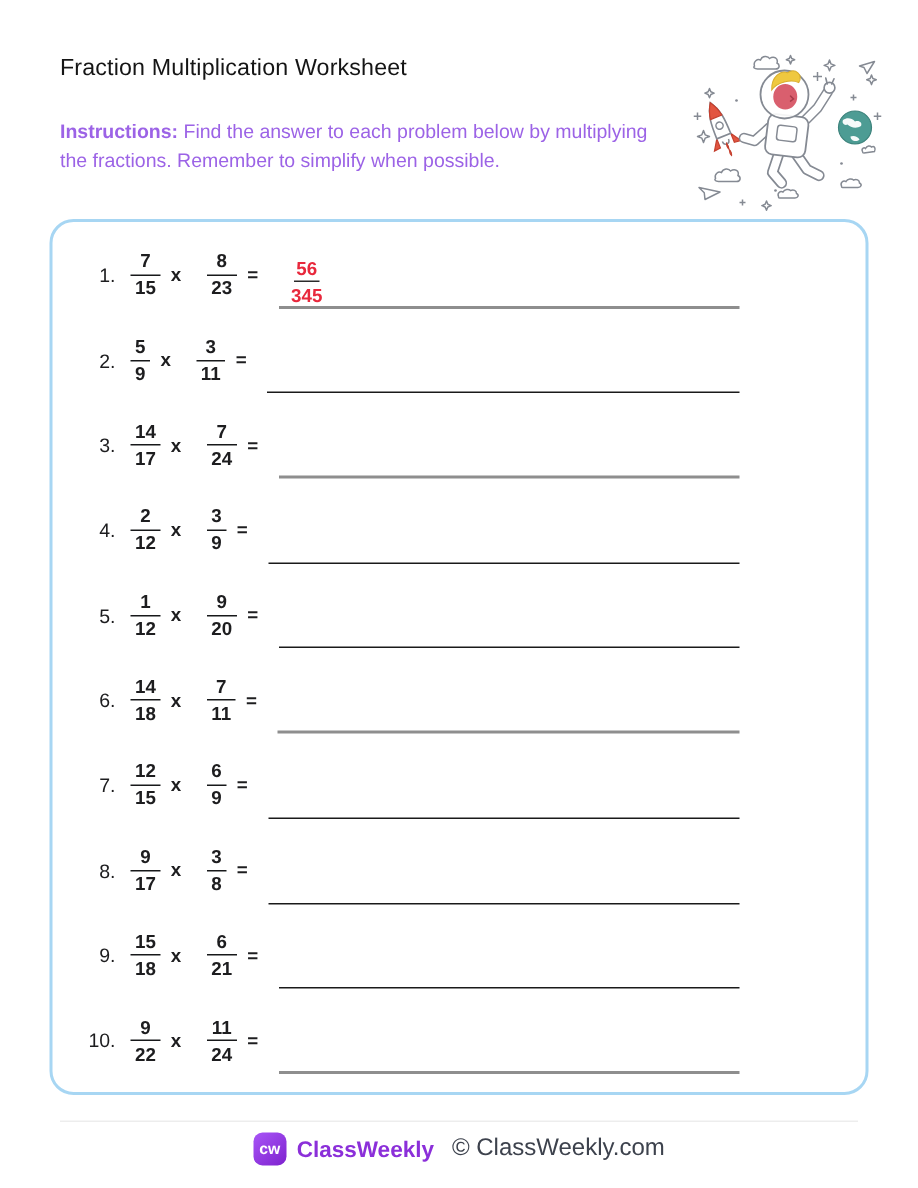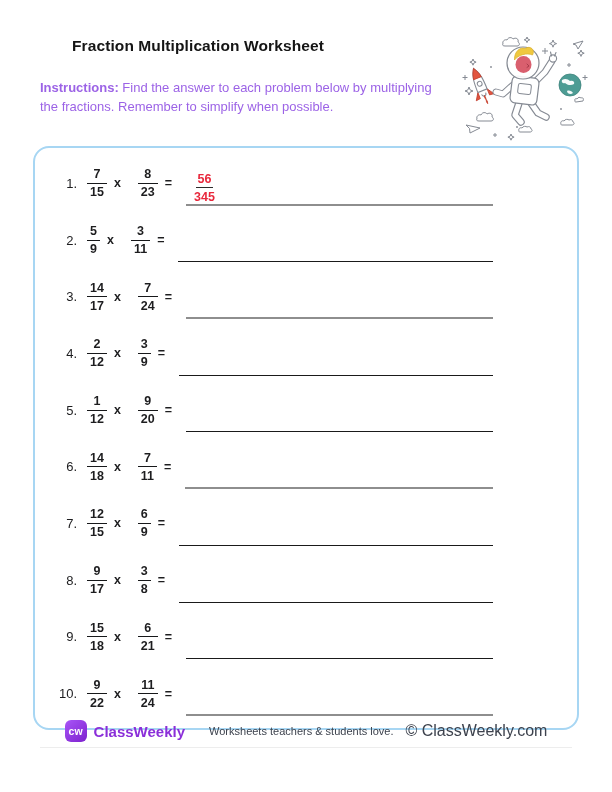--- a/index.html
+++ b/index.html
@@ -3,21 +3,21 @@
 <meta charset="utf-8">
 <style>
   * { margin:0; padding:0; box-sizing:border-box; }
   body { background:#fff; }
   .page {
     position:relative; width:612px; height:792px; background:#ffffff;
     font-family:"Liberation Sans","DejaVu Sans",sans-serif; overflow:hidden;
   }
   .title {
     position:absolute; left:40px; top:37px;
-    font-size:15.5px; font-weight:700; color:#151515; letter-spacing:.1px;margin-left:32px;
+    font-size:15.5px; font-weight:400; color:#151515; letter-spacing:.1px;
   }
   .instructions {
     position:absolute; left:40px; top:79px; width:406px;
     font-size:13px; line-height:1.44; color:#9C63E6;
   }
   .instructions .ilabel { font-weight:700; }
   .illustration { position:absolute; left:461px; top:35px; width:130px; height:106px; }
 
   .box {
     position:absolute; left:33px; top:146px; width:546px; height:584px;
@@ -38,21 +38,21 @@
   .aline.gray { border-bottom:2.4px solid #8e8e8e; }
   .afrac {
     position:absolute; left:8px; bottom:8px; display:flex; flex-direction:column;
     align-items:center; text-align:center; font-size:12.5px; font-weight:700;
     color:#E8283C; line-height:1.12;
   }
   .afn { padding:0 2px 1.5px; border-bottom:1.3px solid #2b2b2b; }
   .afd { padding-top:1.5px; }
 
   .footer-divider { position:absolute; left:40px; right:40px; top:747px; border-top:1px solid #ededed; }
-  .footer { position:absolute; left:0; right:0; top:720px; display:flex; justify-content:center; align-items:center; }
+  .footer { position:absolute; left:0; right:0; top:755px; display:flex; justify-content:center; align-items:center; }
   .logo {
     width:22px; height:22px; border-radius:6px;
     background:linear-gradient(140deg,#A855F7 0%,#7E22CE 100%);
     color:#fff; font-size:10.5px; font-weight:700;
     display:flex; align-items:center; justify-content:center;
   }
   .brand { margin-left:7px; font-size:15px; font-weight:700; color:#8B2FD9; }
   .tagline { margin-left:24px; font-size:11px; color:#3d424d; }
   .copyright { margin-left:12px; font-size:16px; color:#3d424d; }
 </style>
@@ -321,17 +321,16 @@
         </div>
     </div>
 
   </div>
 
   <div class="footer-divider"></div>
 
   <div class="footer">
     <div class="logo">cw</div>
     <div class="brand">ClassWeekly</div>
-    <div class="tagline">Worksheets teachers &amp; students love.</div>
     <div class="copyright">© ClassWeekly.com</div>
   </div>
 
 </div>
 
 </body></html>

